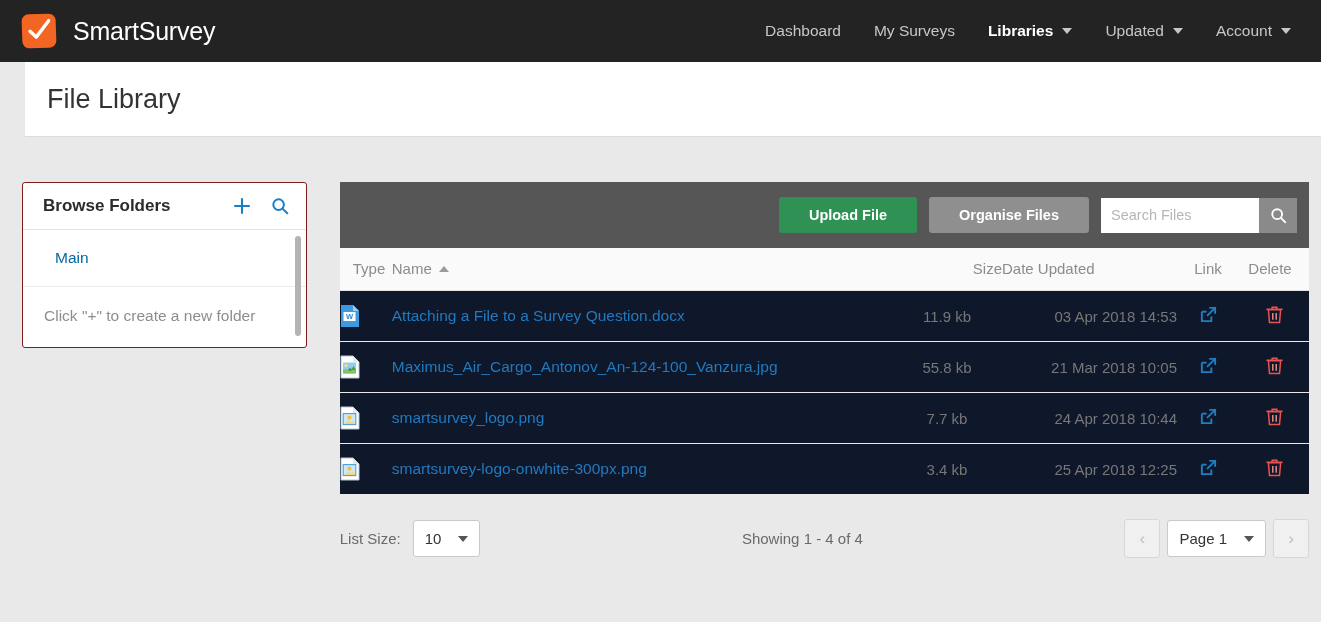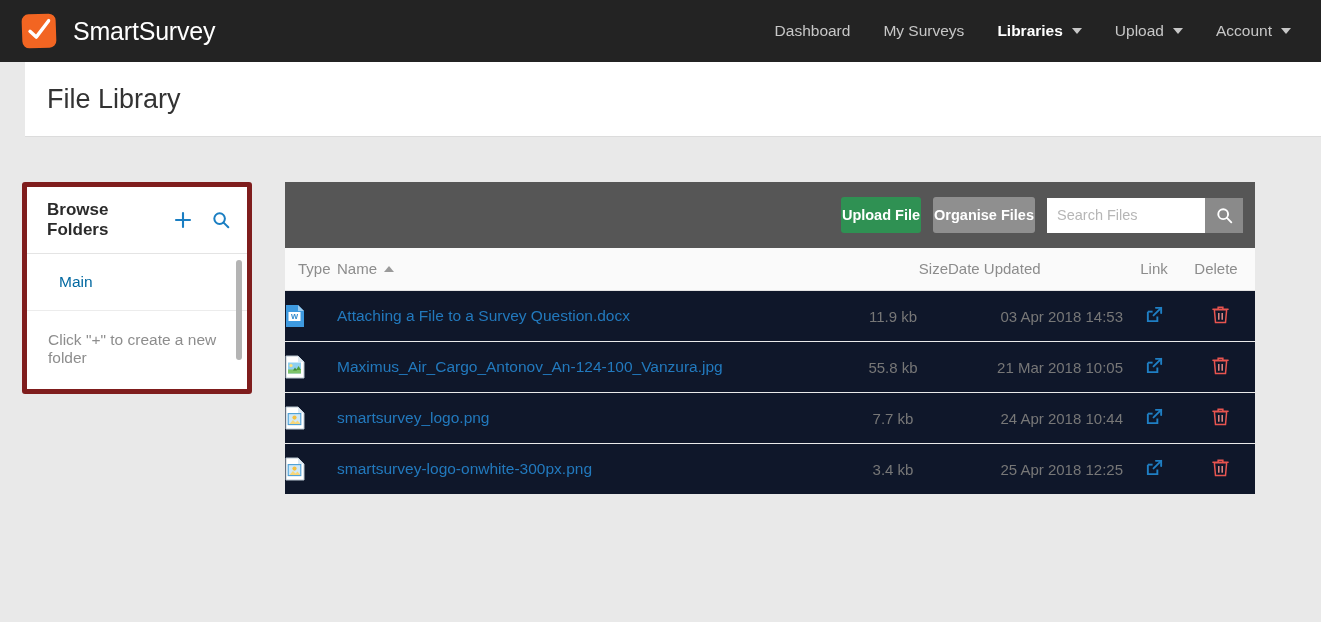--- a/index.html
+++ b/index.html
@@ -75,23 +75,23 @@
   
   .content {
     display: flex;
     padding: 45px 12px 0 22px;
     gap: 33px;
     align-items: flex-start;
   }
 
   
   .folder-panel {
-    width: 230px;
+    width: 285px;
     background: #fff;
-    border: 5px solid #7f1d1d;
+    border: 1px solid #7f1d1d;
     border-radius: 3px;
     position: relative;
   }
   .folder-head {
     display: flex;
     align-items: center;
     padding: 13px 17px 13px 20px;
     border-bottom: 1px solid #e4e4e4;
   }
   .folder-head-title { font-size: 17px; font-weight: bold; color: #2b2b2b; }
@@ -135,21 +135,21 @@
     justify-content: flex-end;
     padding: 0 12px 0 0;
     gap: 12px;
   }
   .btn {
     border: none;
     border-radius: 3px;
     font-size: 14.5px;
     font-weight: bold;
     color: #fff;
-    padding: 10px 1px;
+    padding: 10px 30px;
     cursor: pointer;
     font-family: "Liberation Sans", sans-serif;
   }
   .btn-upload { background: #2f9153; }
   .btn-organise { background: #8f8f8f; }
   .search-wrap { display: flex; height: 35px; }
   .search-input {
     width: 158px;
     border: none;
     outline: none;
@@ -276,21 +276,21 @@
       <span>Dashboard</span>
     </div>
     <div class="nav-item">
       <span>My Surveys</span>
     </div>
     <div class="nav-item active">
       <span>Libraries</span>
       <i class="caret-down"></i>
     </div>
     <div class="nav-item">
-      <span>Upload</span>
+      <span>Updated</span>
       <i class="caret-down"></i>
     </div>
     <div class="nav-item">
       <span>Account</span>
       <i class="caret-down"></i>
     </div>
   </div>
 </div>
 
 <div class="title-band">
@@ -501,15 +501,33 @@
                 <path d="M6.5 4.5 V2.2 h5 V4.5" stroke="#e8544f" stroke-width="1.6" fill="none"></path>
                 <path d="M7.2 8.5 v7 M10.8 8.5 v7" stroke="#f0908c" stroke-width="1.5"></path>
               </svg>
             </span>
           </td>
         </tr>
 
       </tbody>
     </table>
 
+    <div class="files-footer">
+      <div class="list-size-group">
+        <span>List Size:</span>
+        <div class="select-box">
+          <span>10</span>
+          <i class="caret"></i>
+        </div>
+      </div>
+      <div class="showing">Showing 1 - 4 of 4</div>
+      <div class="pager">
+        <div class="pager-btn">‹</div>
+        <div class="select-box">
+          <span>Page 1</span>
+          <i class="caret"></i>
+        </div>
+        <div class="pager-btn">›</div>
+      </div>
+    </div>
 
   </div>
 </div>
 
 </body></html>

